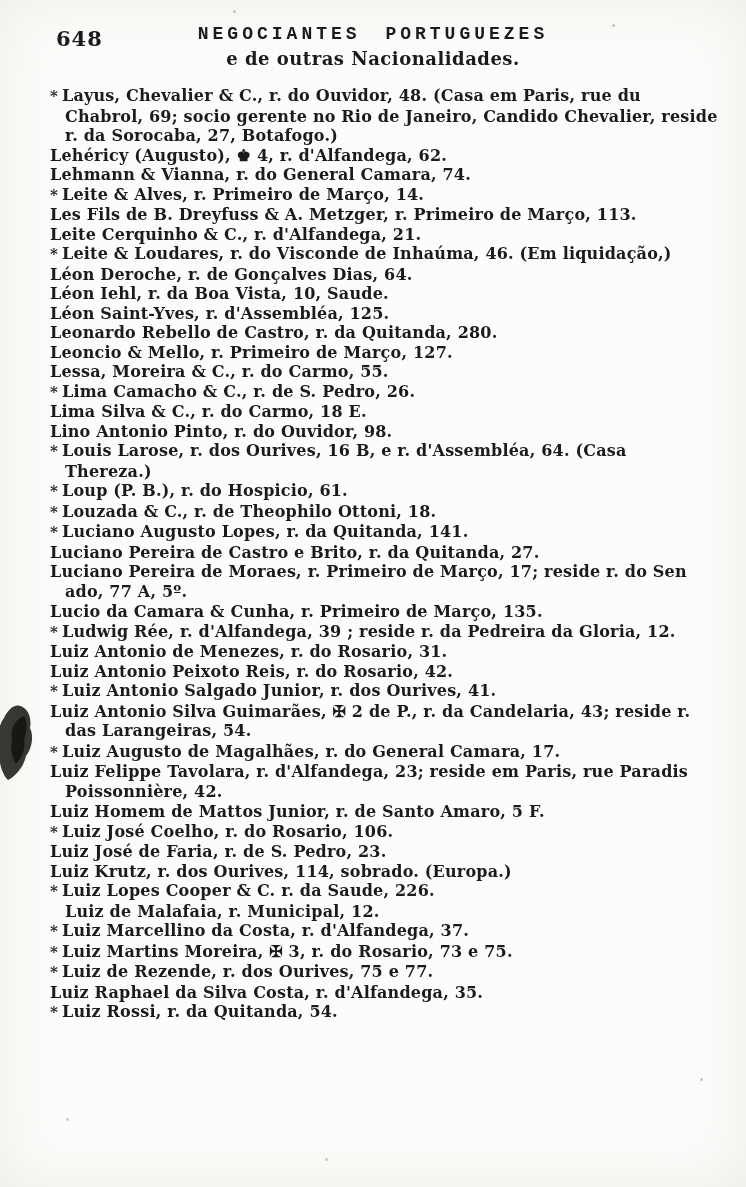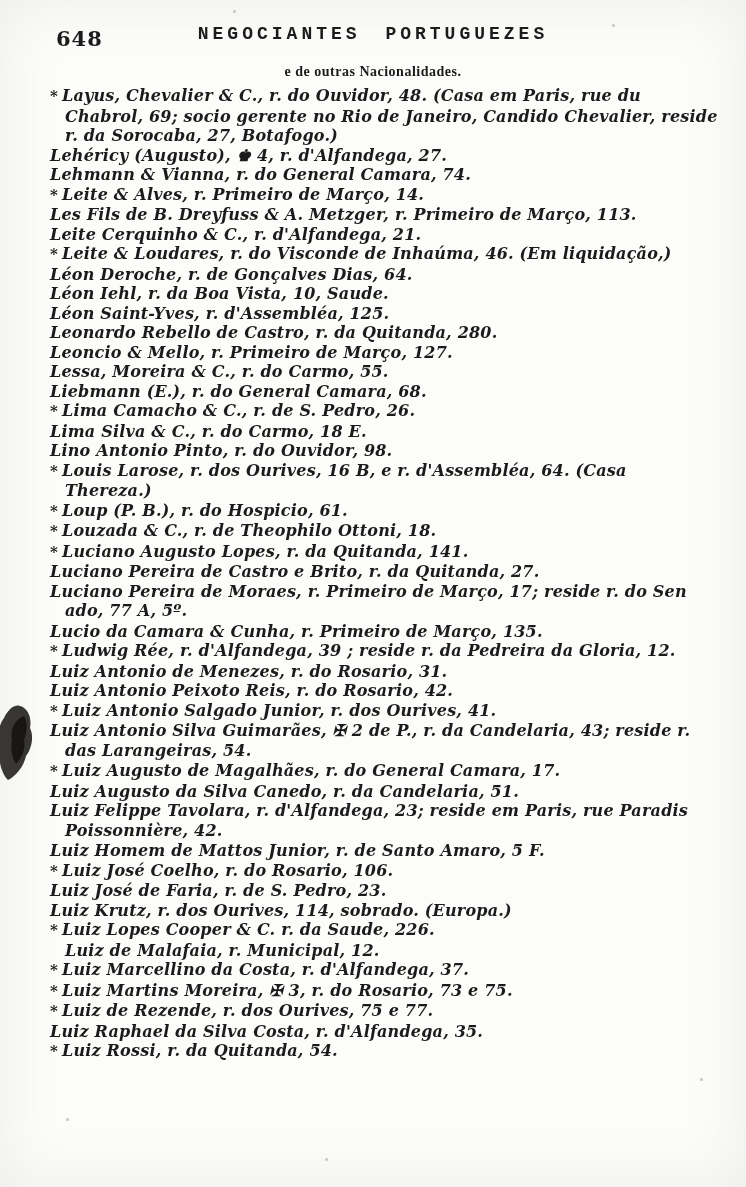--- a/index.html
+++ b/index.html
@@ -20,29 +20,28 @@
   }
   .pageno{
     position:absolute;left:56px;top:26px;
     font-size:21px;letter-spacing:1px;
   }
   .titleblock{position:absolute;left:0;top:24px;width:100%;text-align:center;}
   .title{
     font-size:18px;letter-spacing:4px;word-spacing:10px;
     font-family:Liberation Mono, monospace;
   }
-  .subtitle{font-size:14px;letter-spacing:0.5px;margin-top:20px;font-family:Liberation Serif, serif;}
+  .subtitle{font-size:18px;letter-spacing:0.5px;margin-top:4px;}
   .entries{
     position:absolute;left:50px;top:86px;width:668px;
     font-size:16px;line-height:19.5px;
   }
   .entry{
     padding-left:15px;text-indent:-15px;
     letter-spacing:0.2px;
-    font-style:italic;
   }
   .entry.indent{text-indent:0;}
   .entry.gap{margin-top:1px;}
   .star{display:inline-block;width:12px;text-indent:0;font-size:15px;}
   .inkblot{position:absolute;left:-6px;top:702px;}
   .speck{position:absolute;width:3px;height:3px;border-radius:50%;background:#9a9a96;opacity:.55;}
 </style>
 </head>
 <body>
 
@@ -51,21 +50,21 @@
   <span class="pageno">648</span>
 
   <div class="titleblock">
     <div class="title">NEGOCIANTES PORTUGUEZES</div>
     <div class="subtitle">e de outras Nacionalidades.</div>
   </div>
 
   <div class="entries" id="entries">
   <div class="entry"><span class="star">*</span><span>Layus, Chevalier &amp; C., r. do Ouvidor, 48. (Casa em Paris, rue du Chabrol, 69; socio gerente no Rio de Janeiro, Candido Chevalier, reside r. da Sorocaba, 27, Botafogo.)</span></div>
 
-  <div class="entry"><span>Lehéricy (Augusto), ♚ 4, r. d'Alfandega, 27.</span></div>
+  <div class="entry"><span>Lehéricy (Augusto), ♚ 4, r. d'Alfandega, 62.</span></div>
 
   <div class="entry"><span>Lehmann &amp; Vianna, r. do General Camara, 74.</span></div>
 
   <div class="entry"><span class="star">*</span><span>Leite &amp; Alves, r. Primeiro de Março, 14.</span></div>
 
   <div class="entry"><span>Les Fils de B. Dreyfuss &amp; A. Metzger, r. Primeiro de Março, 113.</span></div>
 
   <div class="entry"><span>Leite Cerquinho &amp; C., r. d'Alfandega, 21.</span></div>
 
   <div class="entry"><span class="star">*</span><span>Leite &amp; Loudares, r. do Visconde de Inhaúma, 46. (Em liquidação,)</span></div>
@@ -76,21 +75,20 @@
   <div class="entry"><span>Léon Iehl, r. da Boa Vista, 10, Saude.</span></div>
 
   <div class="entry"><span>Léon Saint-Yves, r. d'Assembléa, 125.</span></div>
 
   <div class="entry"><span>Leonardo Rebello de Castro, r. da Quitanda, 280.</span></div>
 
   <div class="entry"><span>Leoncio &amp; Mello, r. Primeiro de Março, 127.</span></div>
 
   <div class="entry"><span>Lessa, Moreira &amp; C., r. do Carmo, 55.</span></div>
 
-  <div class="entry"><span>Liebmann (E.), r. do General Camara, 68.</span></div>
 
   <div class="entry"><span class="star">*</span><span>Lima Camacho &amp; C., r. de S. Pedro, 26.</span></div>
 
   <div class="entry"><span>Lima Silva &amp; C., r. do Carmo, 18 E.</span></div>
 
   <div class="entry"><span>Lino Antonio Pinto, r. do Ouvidor, 98.</span></div>
 
   <div class="entry"><span class="star">*</span><span>Louis Larose, r. dos Ourives, 16 B, e r. d'Assembléa, 64. (Casa Thereza.)</span></div>
 
   <div class="entry"><span class="star">*</span><span>Loup (P. B.), r. do Hospicio, 61.</span></div>
@@ -110,21 +108,20 @@
   <div class="entry"><span>Luiz Antonio de Menezes, r. do Rosario, 31.</span></div>
 
   <div class="entry"><span>Luiz Antonio Peixoto Reis, r. do Rosario, 42.</span></div>
 
   <div class="entry"><span class="star">*</span><span>Luiz Antonio Salgado Junior, r. dos Ourives, 41.</span></div>
 
   <div class="entry"><span>Luiz Antonio Silva Guimarães, ✠ 2 de P., r. da Candelaria, 43; reside r. das Larangeiras, 54.</span></div>
 
   <div class="entry gap"><span class="star">*</span><span>Luiz Augusto de Magalhães, r. do General Camara, 17.</span></div>
 
-  <div class="entry"><span>Luiz Augusto da Silva Canedo, r. da Candelaria, 51.</span></div>
 
   <div class="entry"><span>Luiz Felippe Tavolara, r. d'Alfandega, 23; reside em Paris, rue Paradis Poissonnière, 42.</span></div>
 
   <div class="entry gap"><span>Luiz Homem de Mattos Junior, r. de Santo Amaro, 5 F.</span></div>
 
   <div class="entry"><span class="star">*</span><span>Luiz José Coelho, r. do Rosario, 106.</span></div>
 
   <div class="entry"><span>Luiz José de Faria, r. de S. Pedro, 23.</span></div>
 
   <div class="entry"><span>Luiz Krutz, r. dos Ourives, 114, sobrado. (Europa.)</span></div>

